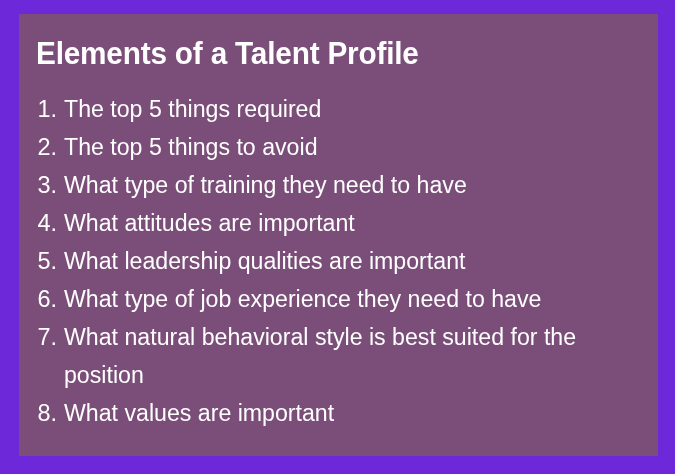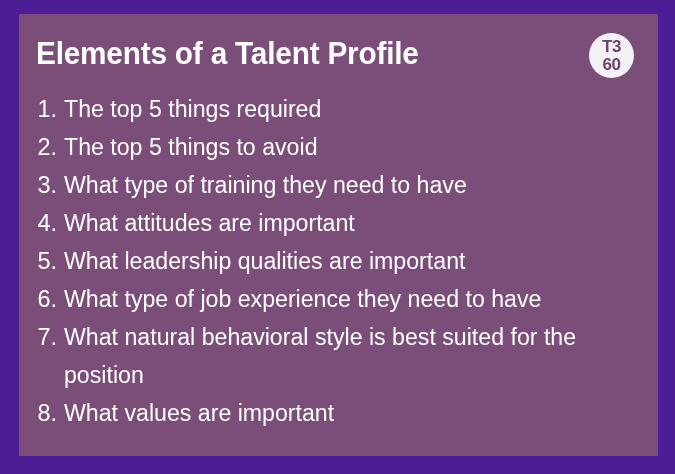--- a/index.html
+++ b/index.html
@@ -13,21 +13,21 @@
   body {
     background: #797979;
     font-family: "Liberation Sans", "DejaVu Sans", sans-serif;
     -webkit-font-smoothing: antialiased;
   }
 
   #slide {
     position: relative;
     width: 675px;
     height: 474px;
-    background: #4c1d95;
+    background: #6d28d9;
   }
 
   
   #panel {
     position: absolute;
     left: 19px;
     top: 14px;
     width: 639px;
     height: 442px;
     background: #7a4e78;
@@ -122,24 +122,20 @@
 </head>
 <body>
 
 <div id="slide">
 
   <div id="panel">
 
     <div class="header">
       <div class="slide-title">Elements of a Talent Profile</div>
 
-      <div class="logo-badge">
-        <span class="logo-line logo-line-top">T3</span>
-        <span class="logo-line logo-line-bottom">60</span>
-      </div>
     </div>
 
     <ol class="list" id="bullet-list">
         <li class="list-item">
           <span class="item-number">1.</span>
           <span class="item-text">The top 5 things required</span>
         </li>
         <li class="list-item">
           <span class="item-number">2.</span>
           <span class="item-text">The top 5 things to avoid</span>

